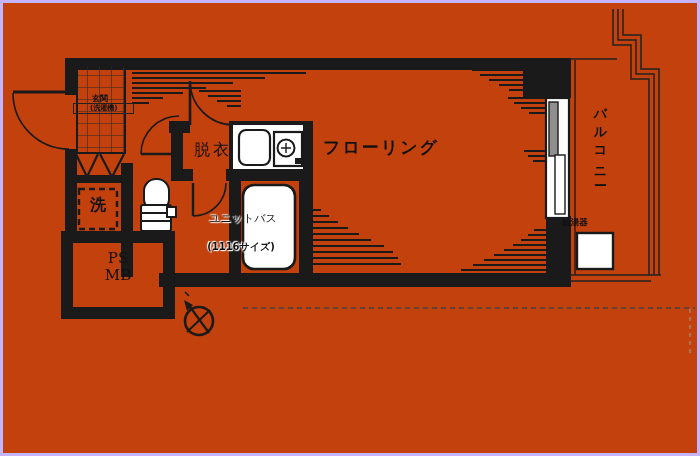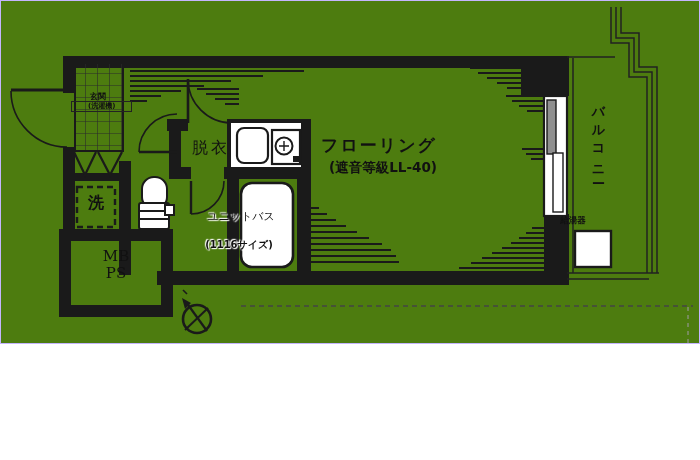--- a/index.html
+++ b/index.html
@@ -1,19 +1,19 @@
 <!DOCTYPE html>
 <html><head>
 <meta charset="utf-8">
 <style>
   html,body{margin:0;padding:0;background:#fff;}
   #stage{
-    position:relative;width:700px;height:344px;background:#4d7c0f;
+    position:relative;width:700px;height:456px;background:#c2410c;
     font-family:"DejaVu Sans",sans-serif;color:#111;overflow:hidden;
-    box-sizing:border-box;border:1px solid #c4b5fd;
+    box-sizing:border-box;border:3px solid #c4b5fd;
   }
   #plan-svg{position:absolute;left:0;top:0;z-index:1;}
   .lbl{position:absolute;z-index:2;color:#111;white-space:nowrap;}
   .ctr{text-align:center;}
   .halo{text-shadow:0 0 2px #fff,0 0 2px #fff,1px 1px 1px #fff,-1px -1px 1px #fff;}
   .entrance-note{border:1px solid #222;display:inline-block;padding:0 16px;line-height:9px;}
 </style>
 </head>
 <body>
 
@@ -130,29 +130,28 @@
   </svg>
 
   <div class="lbl ctr" style="left:70px;top:91px;width:54px;font-size:8px;line-height:9px;font-weight:700;">
     <div>玄関</div>
     <div class="entrance-note" style="font-size:7px;">(洗濯機)</div>
   </div>
 
   <div class="lbl ctr" style="left:78px;top:192px;width:34px;font-size:16px;font-weight:700;">洗</div>
 
   <div class="lbl ctr" style="left:72px;top:247px;width:86px;font-size:15px;line-height:17px;font-family:'DejaVu Serif',serif;">
+    <div>PS</div>
     <div>MB</div>
-    <div>PS</div>
   </div>
 
   <div class="lbl ctr" style="left:184px;top:137px;width:52px;font-size:16px;font-weight:400;letter-spacing:3px;">脱衣</div>
 
   <div class="lbl ctr halo" style="left:188px;top:208px;width:104px;font-size:11px;font-weight:400;">ユニットバス</div>
   <div class="lbl ctr halo" style="left:188px;top:237px;width:100px;font-size:10px;font-weight:700;">(1116サイズ)</div>
 
   <div class="lbl ctr" style="left:288px;top:133px;width:180px;font-size:17px;font-weight:700;letter-spacing:2px;">フローリング</div>
-  <div class="lbl ctr" style="left:290px;top:158px;width:184px;font-size:13.5px;font-weight:700;">(遮音等級LL-40)</div>
 
   <div class="lbl" style="left:588px;top:96px;height:130px;font-size:13px;font-weight:600;letter-spacing:5px;writing-mode:vertical-rl;">バルコニー</div>
 
   <div class="lbl ctr" style="left:548px;top:214px;width:48px;font-size:8.5px;font-weight:700;">給湯器</div>
 
 </div>
 
 </body></html>

